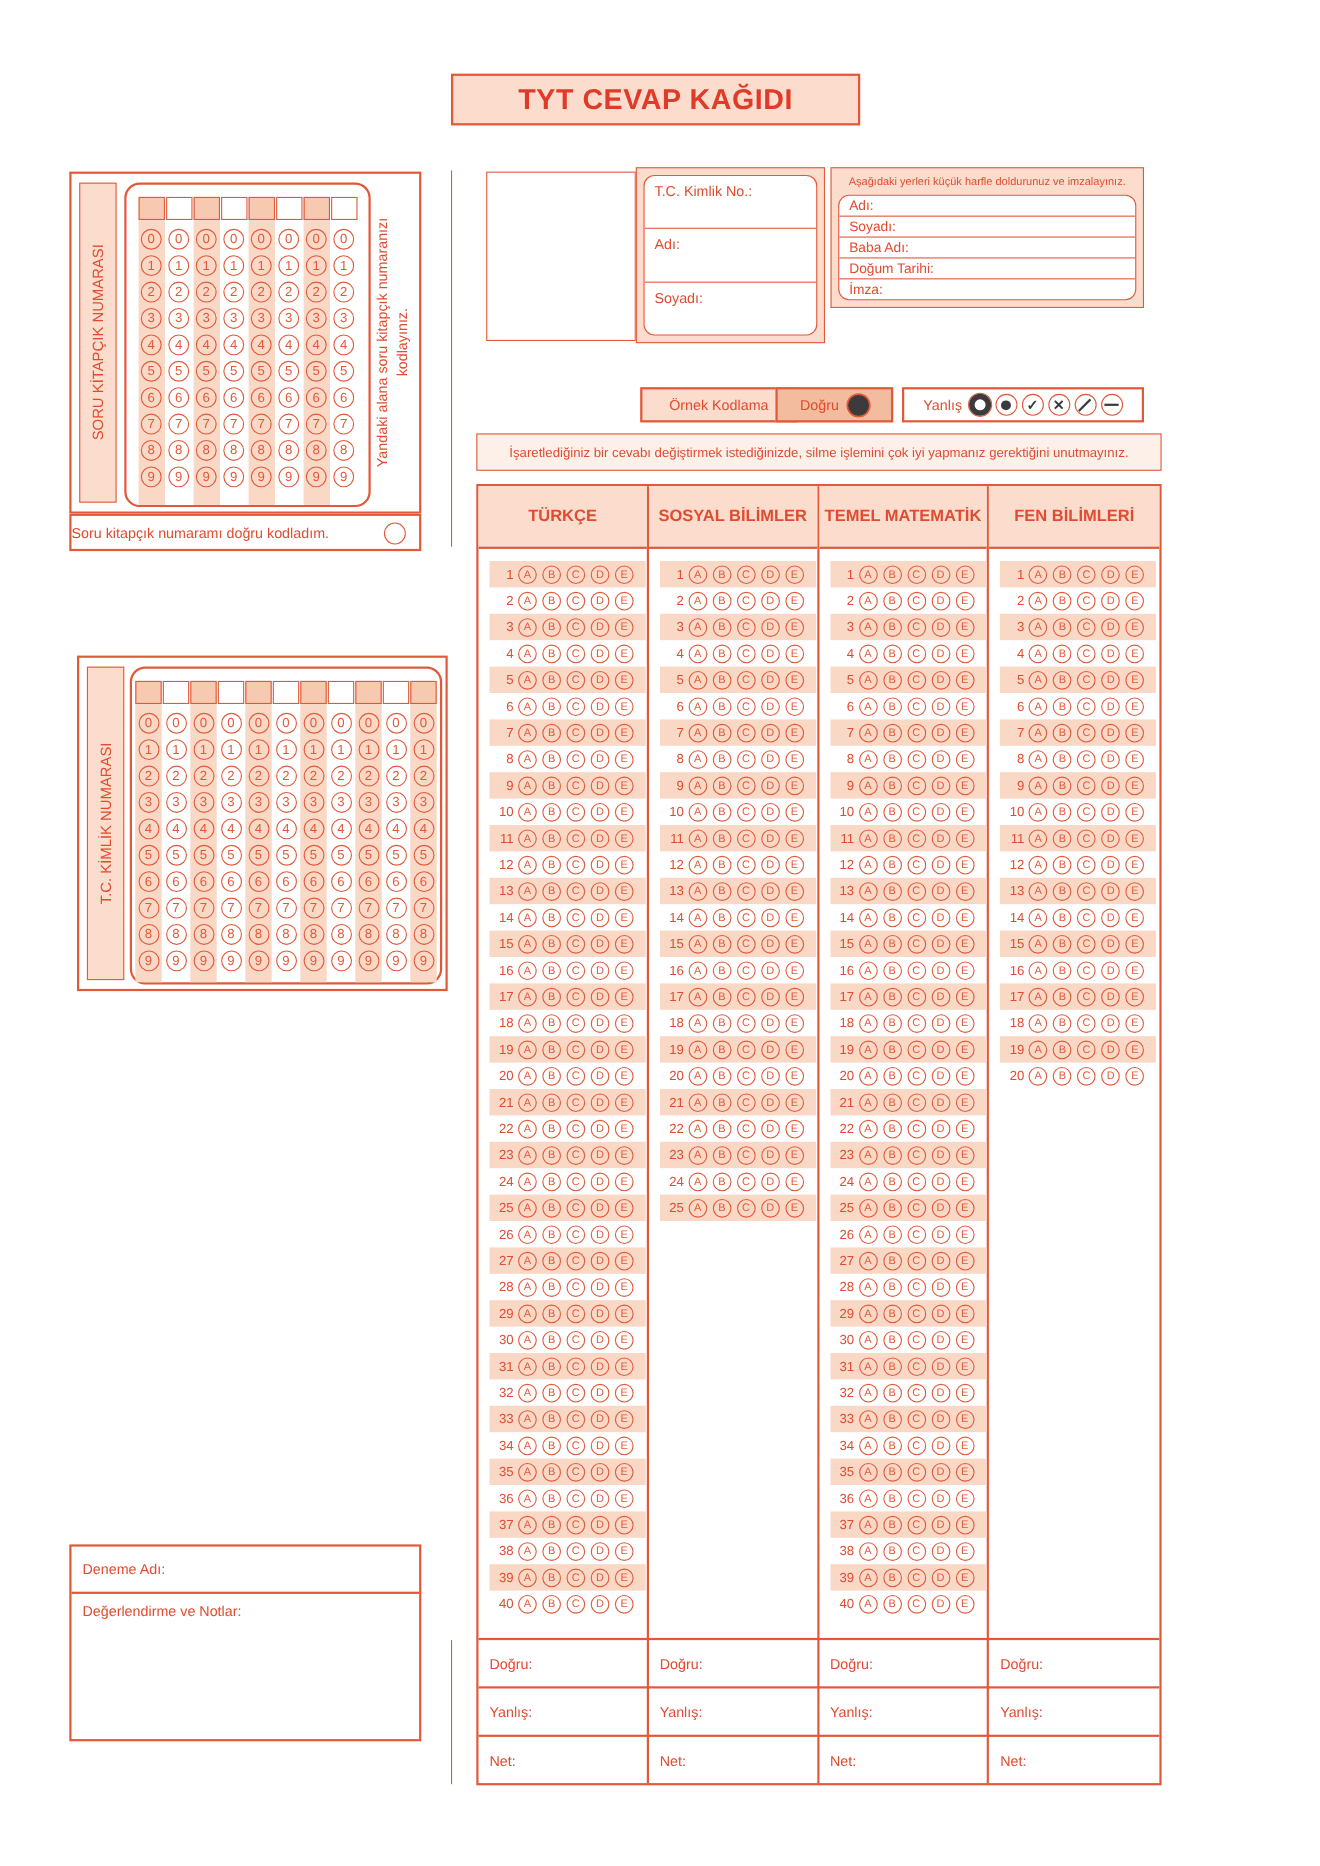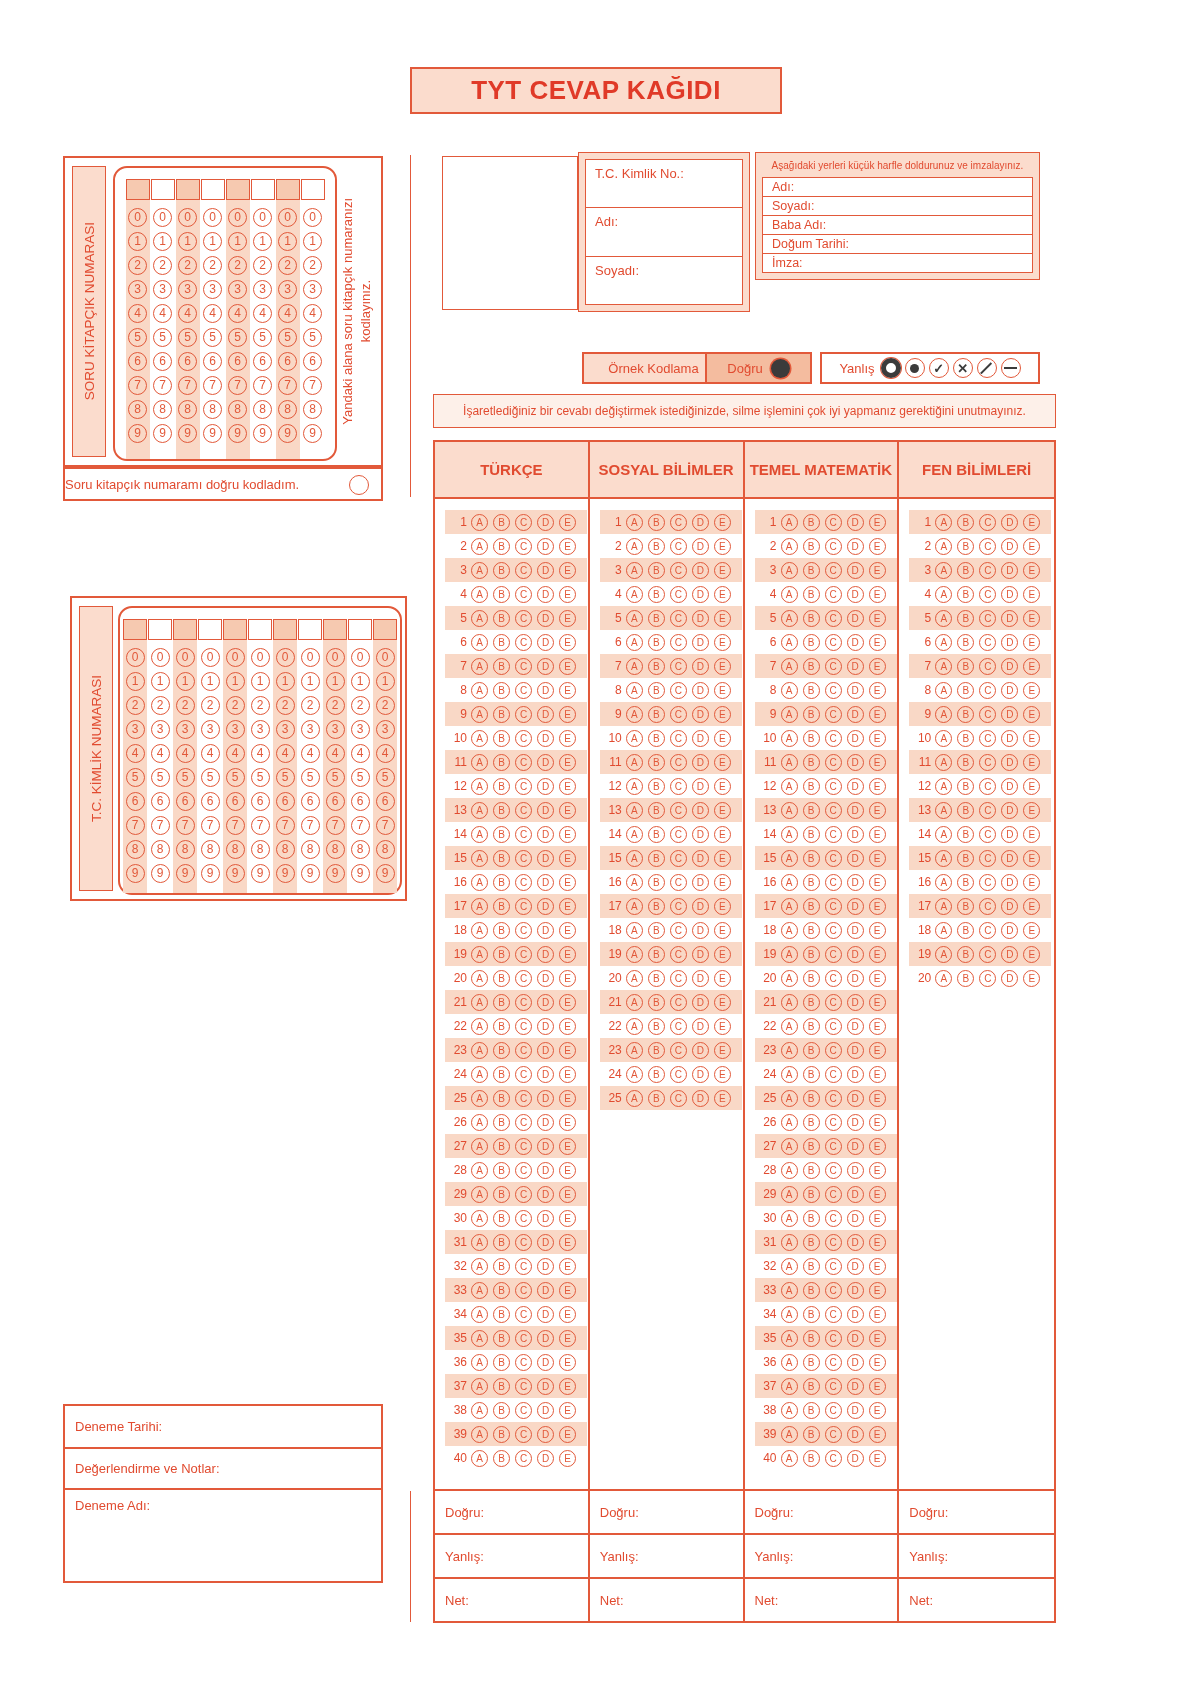--- a/index.html
+++ b/index.html
@@ -60,21 +60,21 @@
   .confirm-circle{position:absolute;right:12px;top:6px;width:20px;height:20px;
     border:1.8px solid var(--accent);border-radius:50%;background:#fff;}
 
   
   .photo-box{position:absolute;left:442px;top:156px;width:136px;height:154px;
     border:1.5px solid var(--accent);background:#fff;}
   .panel{position:absolute;border:1.5px solid var(--accent);background:var(--panel);}
   .info-panel{left:578px;top:152px;width:172px;height:160px;}
   .fill-panel{left:755px;top:152px;width:285px;height:128px;}
   .inner-rounded{position:absolute;left:6px;right:6px;bottom:6px;background:#fff;
-    border:1.5px solid var(--accent);border-radius:0;display:flex;flex-direction:column;overflow:hidden;}
+    border:1.5px solid var(--accent);border-radius:10px;display:flex;flex-direction:column;overflow:hidden;}
   .info-panel .inner-rounded{top:6px;}
   .fill-panel .inner-rounded{top:24px;}
   .field-row{flex:1;border-top:1.5px solid var(--accent);padding:6px 9px 0 9px;font-size:13px;}
   .field-row:first-child{border-top:none;}
   .fill-panel .field-row{display:flex;align-items:center;padding:0 9px;font-size:12.5px;}
   .fill-header{position:absolute;left:0;right:0;top:2px;height:20px;
     display:flex;align-items:center;justify-content:center;
     font-size:10px;color:var(--accent-text);}
 
   
@@ -1530,23 +1530,20 @@
           </div>
           <div class="score-cell">
             <span>Net:</span>
           </div>
         </div>
       </div>
   </div>
 
   <div class="eval-box" id="eval-box">
       <div class="eval-row">
-        <span>Deneme Tarihi:</span>
+        <span>Deneme Adı:</span>
       </div>
       <div class="eval-row">
         <span>Değerlendirme ve Notlar:</span>
       </div>
-      <div class="eval-row">
-        <span>Deneme Adı:</span>
-      </div>
     </div>
 
 </div>
 
 </body></html>

